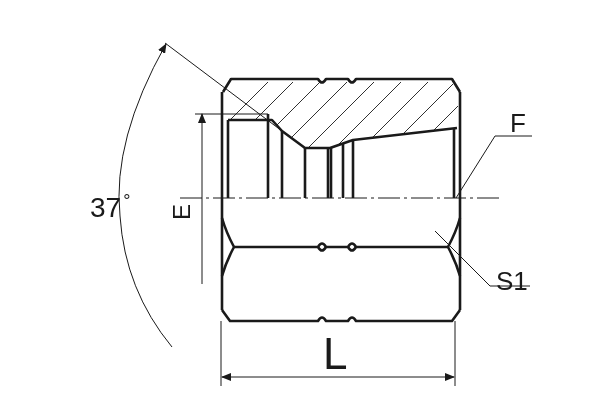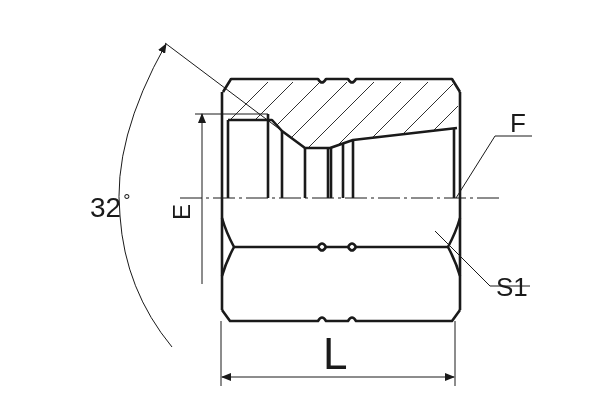--- a/index.html
+++ b/index.html
@@ -3,21 +3,21 @@
 <meta charset="utf-8">
 <style>
   html,body{margin:0;padding:0;background:#ffffff;}
   body{width:613px;height:416px;overflow:hidden;position:relative;}
   svg{position:absolute;left:0;top:0;}
   .lbl{position:absolute;font-family:"Liberation Sans",sans-serif;color:#1a1a1a;line-height:1;}
   #lbl-angle{left:90px;top:194px;font-size:28px;}
   #lbl-angle .deg{font-size:18px;vertical-align:top;position:relative;top:-2px;margin-left:2px;}
   #lbl-E{left:170px;top:200px;font-size:24px;transform:rotate(-90deg);transform-origin:center;width:24px;text-align:center;}
   #lbl-F{left:510px;top:110px;font-size:26px;}
-  #lbl-S1{left:496px;top:274px;font-size:26px;}
+  #lbl-S1{left:496px;top:268px;font-size:26px;}
   #lbl-L{left:323px;top:332px;font-size:44px;}
 </style>
 </head>
 <body>
 
 <svg width="613" height="416" viewBox="0 0 613 416">
   <defs>
     <clipPath id="hatchClip">
       <path d="M231,82 L452,82 L458,94 L458,128 L353,140 L330,148 L305,148 L283,131 L272,120 L224,120 L223,94 Z"></path>
     </clipPath>
@@ -86,17 +86,17 @@
 
     <path d="M435,231 L490,286 L530,286"></path>
 
     <line x1="221" y1="321" x2="221" y2="386"></line>
     <line x1="455" y1="321" x2="455" y2="386"></line>
 
     <line x1="222" y1="377" x2="454" y2="377" marker-start="url(#arrowS)" marker-end="url(#arrowE)"></line>
   </g>
 </svg>
 
-<div class="lbl" id="lbl-angle"><span>32</span><span class="deg">°</span></div>
+<div class="lbl" id="lbl-angle"><span>37</span><span class="deg">°</span></div>
 <div class="lbl" id="lbl-E">E</div>
 <div class="lbl" id="lbl-F">F</div>
 <div class="lbl" id="lbl-S1">S1</div>
 <div class="lbl" id="lbl-L">L</div>
 
 </body></html>

